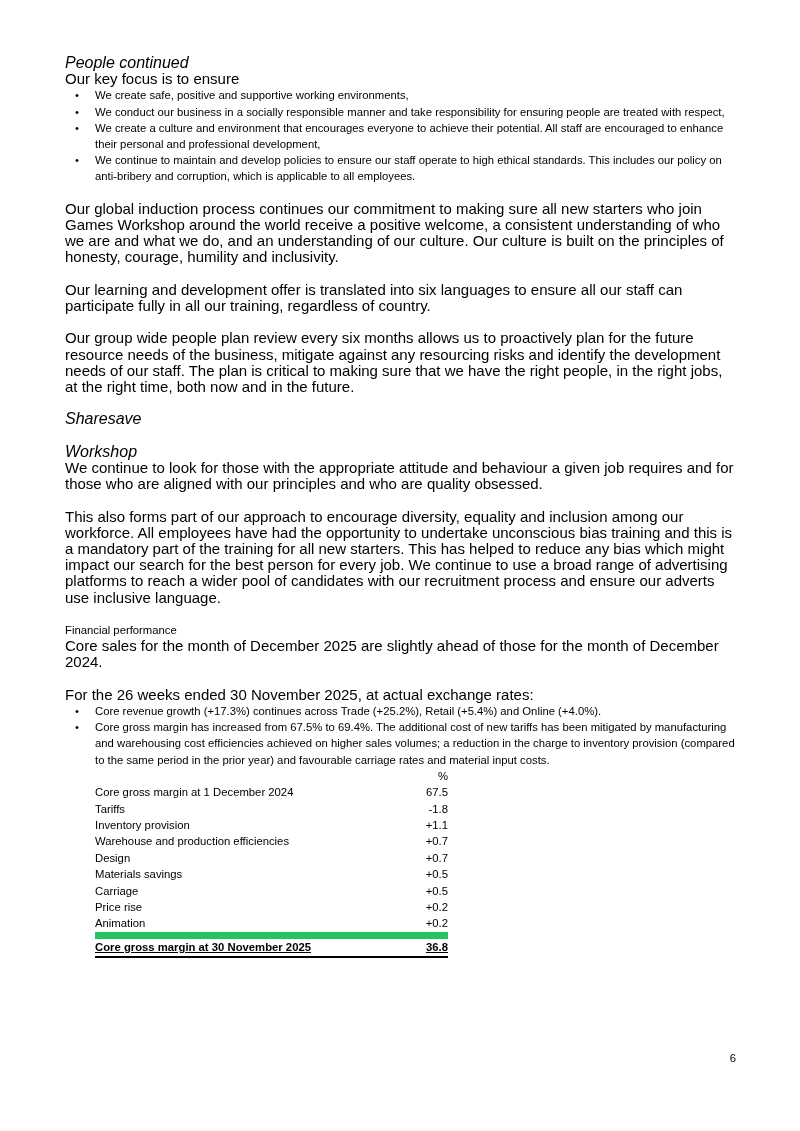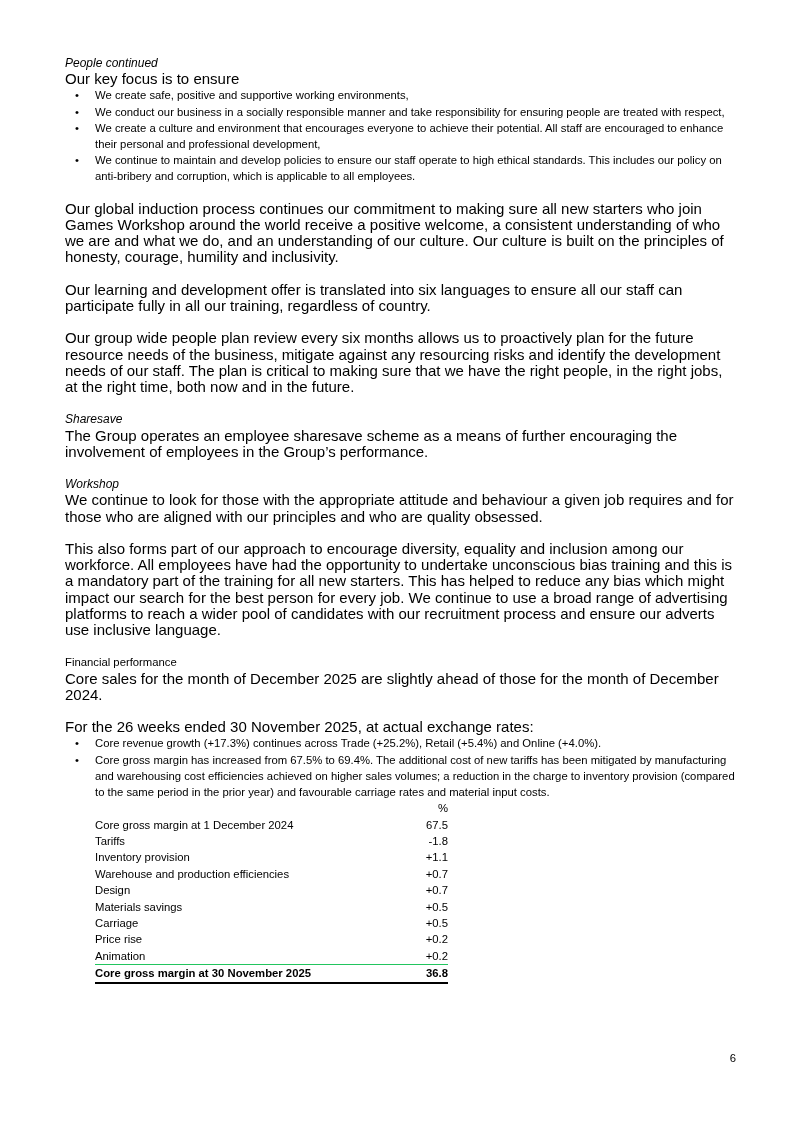--- a/index.html
+++ b/index.html
@@ -25,21 +25,21 @@
     top: 55px;
     width: 672px;
   }
   .para {
     font-size: 15px;
     line-height: 16.2px;
     margin: 0;
     text-align: left;
   }
   .italic-head {
-    font-size: 12px;
+    font-size: 16px;
     line-height: 16.2px;
     font-style: italic;
     margin: 0;
   }
   .bold-head {
     font-size: 11.3px;
     line-height: 16.2px;
     font-weight: normal;
     margin: 0;
   }
@@ -85,23 +85,24 @@
   }
   .margin-table td.value {
     text-align: right;
     white-space: nowrap;
   }
   .margin-table tr.header td {
     padding-bottom: 0;
   }
   .margin-table tr.total td {
     font-weight: bold;
-    border-top: 1px solid #22c55e;
+    border-top: 7px solid #22c55e;
     border-bottom: 2px solid #000;
     line-height: 17px;
+    text-decoration: underline;
   }
   .page-number {
     position: absolute;
     right: 64px;
     top: 1050px;
     font-size: 11.3px;
     line-height: 16px;
     text-align: right;
   }
 </style>
@@ -136,21 +137,20 @@
     <div class="spacer"></div>
     <div class="para">Our global induction process continues our commitment to making sure all new starters who join Games Workshop around the world receive a positive welcome, a consistent understanding of who we are and what we do, and an understanding of our culture. Our culture is built on the principles of honesty, courage, humility and inclusivity.</div>
     <div class="spacer"></div>
     <div class="para">Our learning and development offer is translated into six languages to ensure all our staff can participate fully in all our training, regardless of country.</div>
     <div class="spacer"></div>
     <div class="para">Our group wide people plan review every six months allows us to proactively plan for the future resource needs of the business, mitigate against any resourcing risks and identify the development needs of our staff. The plan is critical to making sure that we have the right people, in the right jobs, at the right time, both now and in the future.</div>
 
     <div class="spacer"></div>
 
     <div class="italic-head">Sharesave</div>
-    <div class="para">The Group operates an employee sharesave scheme as a means of further encouraging the involvement of employees in the Group’s performance.</div>
 
     <div class="spacer"></div>
 
     <div class="italic-head">Workshop</div>
     <div class="para">We continue to look for those with the appropriate attitude and behaviour a given job requires and for those who are aligned with our principles and who are quality obsessed.</div>
     <div class="spacer"></div>
     <div class="para">This also forms part of our approach to encourage diversity, equality and inclusion among our workforce. All employees have had the opportunity to undertake unconscious bias training and this is a mandatory part of the training for all new starters. This has helped to reduce any bias which might impact our search for the best person for every job. We continue to use a broad range of advertising platforms to reach a wider pool of candidates with our recruitment process and ensure our adverts use inclusive language.</div>
 
     <div class="spacer"></div>
 

